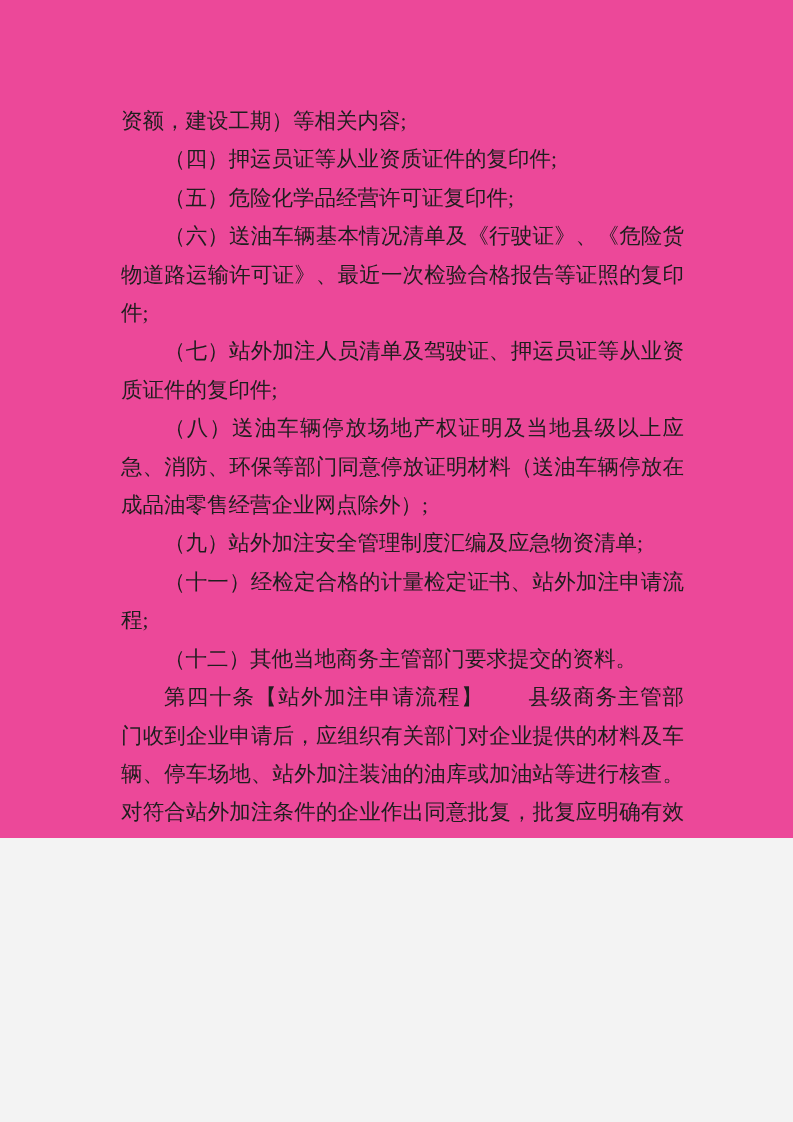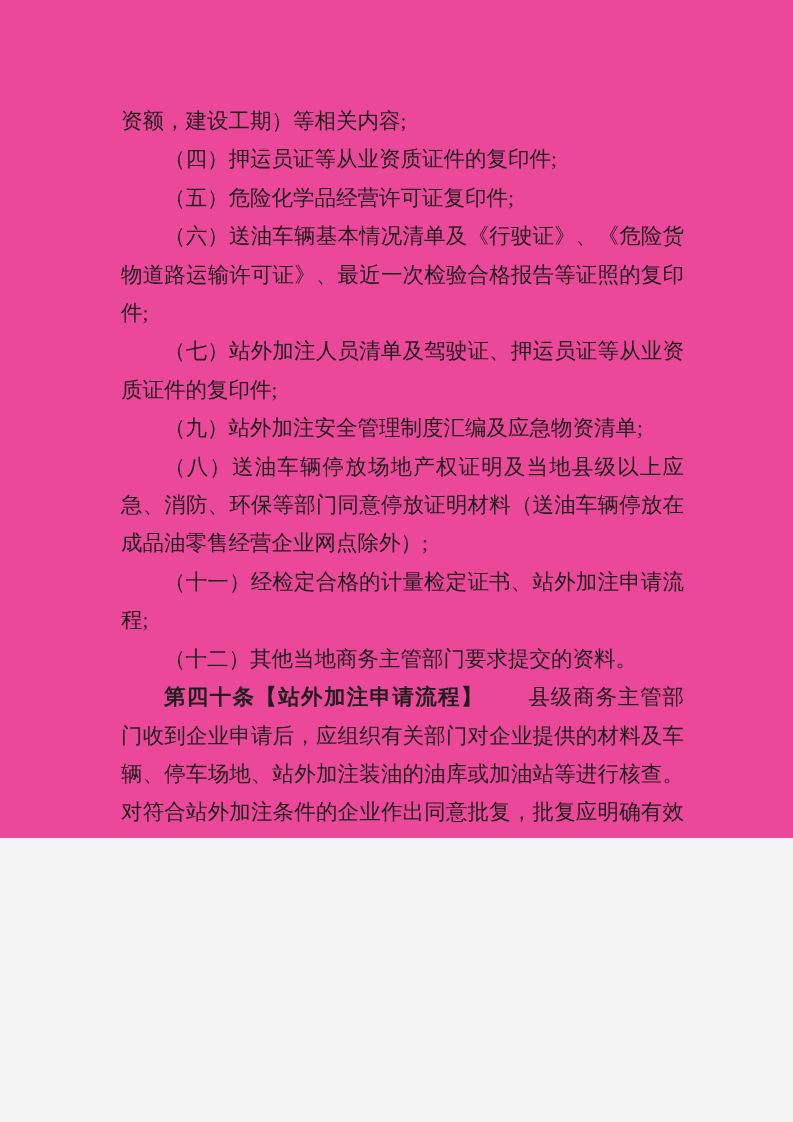--- a/index.html
+++ b/index.html
@@ -30,21 +30,21 @@
     text-justify: inter-ideograph;
   }
   .para {
     margin: 0;
     padding: 0;
   }
   .para.indent {
     text-indent: 2em;
   }
   .lead {
-    font-weight: 700;
+    font-weight: 400;
     font-family: "Liberation Sans", "DejaVu Sans", sans-serif;
     letter-spacing: 0.5px;
   }
   .page-number {
     position: absolute;
     top: 1040px;
     left: 0;
     width: 100%;
     text-align: center;
     font-size: 16px;
@@ -54,21 +54,21 @@
 </head>
 <body>
 
 <div class="page">
   <div class="doc-body">
       <p class="para">资额，建设工期）等相关内容;</p>
       <p class="para indent">（四）押运员证等从业资质证件的复印件;</p>
       <p class="para indent">（五）危险化学品经营许可证复印件;</p>
       <p class="para indent">（六）送油车辆基本情况清单及《行驶证》、《危险货物道路运输许可证》、最近一次检验合格报告等证照的复印件;</p>
       <p class="para indent">（七）站外加注人员清单及驾驶证、押运员证等从业资质证件的复印件;</p>
+      <p class="para indent">（八）送油车辆停放场地产权证明及当地县级以上应急、消防、环保等部门同意停放证明材料（送油车辆停放在成品油零售经营企业网点除外）;</p>
       <p class="para indent">（九）站外加注安全管理制度汇编及应急物资清单;</p>
-      <p class="para indent">（八）送油车辆停放场地产权证明及当地县级以上应急、消防、环保等部门同意停放证明材料（送油车辆停放在成品油零售经营企业网点除外）;</p>
       <p class="para indent">（十一）经检定合格的计量检定证书、站外加注申请流程;</p>
       <p class="para indent">（十二）其他当地商务主管部门要求提交的资料。</p>
       <p class="para indent"><span class="lead">第四十条【站外加注申请流程】</span>　　县级商务主管部门收到企业申请后，应组织有关部门对企业提供的材料及车辆、停车场地、站外加注装油的油库或加油站等进行核查。对符合站外加注条件的企业作出同意批复，批复应明确有效期限和站外加注对象及范围，并向地（州、市）商务主管部门报备。县级商务主管部门要建立站外加注企业名单及档案，同时将站外加注企业名单推送给有关部门。</p>
       <p class="para indent"><span class="lead">第四十一条【站外加注监管】</span>　县级及地（州、市）商</p>
     </div>
   <div class="page-number">36</div>
 </div>
 
 </body></html>

